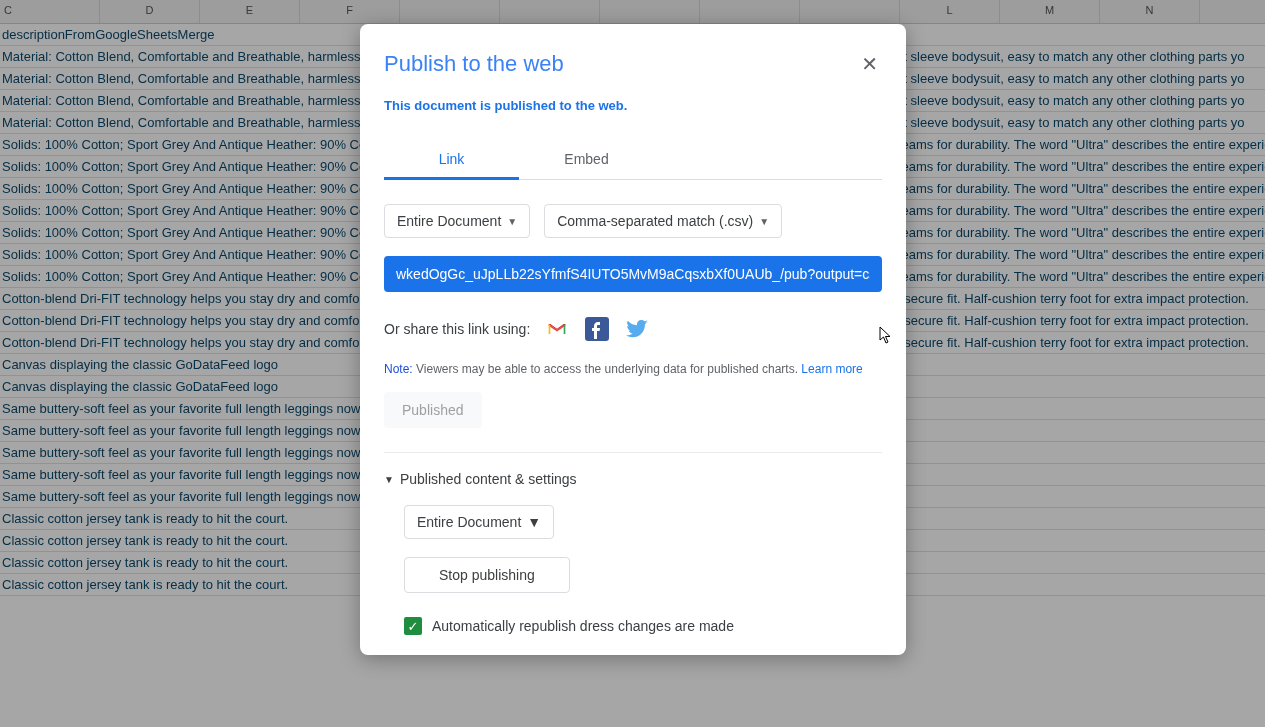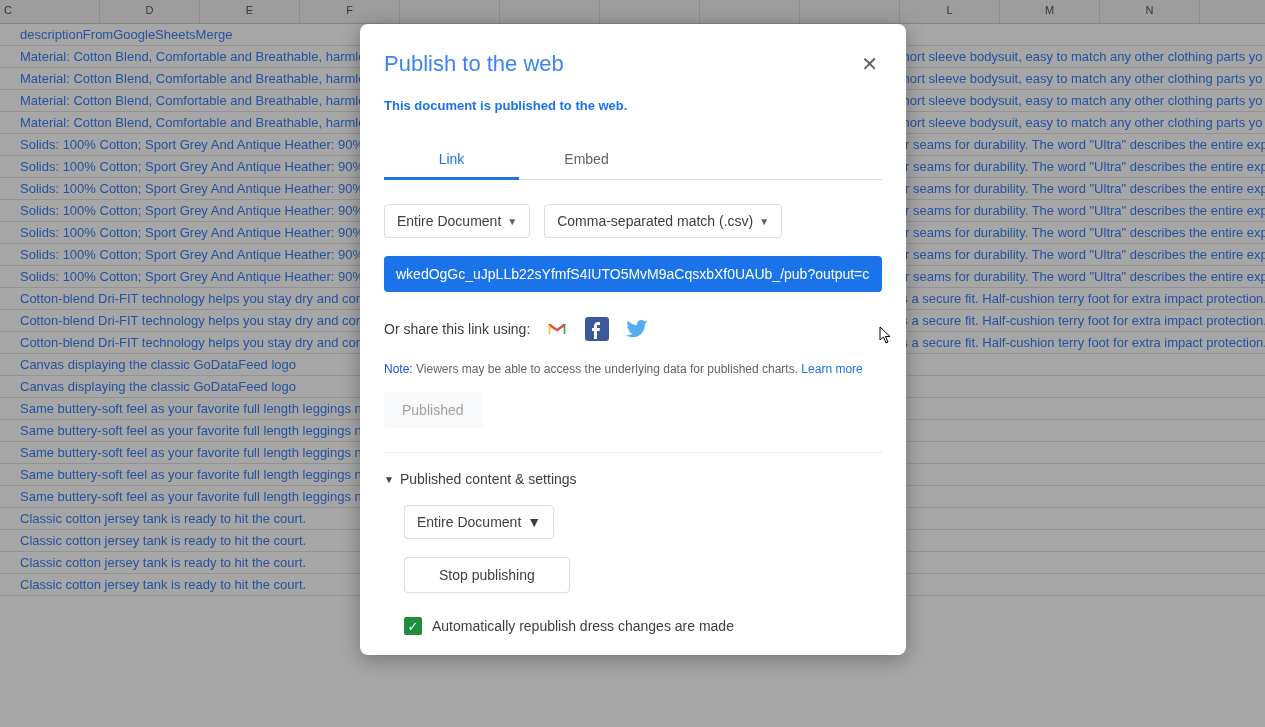--- a/index.html
+++ b/index.html
@@ -4,21 +4,21 @@
 <style>
 * { box-sizing: border-box; margin: 0; padding: 0; }
 body { font-family: Arial, "Helvetica Neue", sans-serif; font-size: 13px; color: #222; background: #fff; overflow: hidden; width: 1265px; height: 727px; position: relative; }
 
 
 .sheet { width: 100%; height: 100%; }
 .col-headers { display: flex; height: 24px; border-bottom: 1px solid #ccc; background: #f1f1f1; color: #555; font-size: 11px; }
 .col-headers div { flex: 0 0 100px; text-align: center; line-height: 20px; border-right: 1px solid #d9d9d9; }
 .col-headers .first { text-align: left; padding-left: 4px; }
 .rows { }
-.row { height: 22px; line-height: 22px; border-bottom: 1px solid #e0e0e0; white-space: nowrap; overflow: hidden; text-overflow: clip; padding-left: 20px; font-size: 13px; color: #3b82f6; }
+.row { height: 22px; line-height: 22px; border-bottom: 1px solid #e0e0e0; white-space: nowrap; overflow: hidden; text-overflow: clip; padding-left: 2px; font-size: 13px; color: #0c4a6e; }
 .row.header { font-weight: normal; }
 
 
 .overlay { position: absolute; inset: 0; background: rgba(0,0,0,0.35); }
 
 
 .dialog { position: absolute; left: 360px; top: 24px; width: 546px; background: #fff; border-radius: 8px; box-shadow: 0 4px 20px rgba(0,0,0,0.3); padding: 0; }
 .dialog-inner { padding: 24px 24px 20px 24px; }
 .dialog-title-row { display: flex; align-items: center; justify-content: space-between; }
 .dialog-title { font-size: 22px; font-weight: 400; color: #3b82f6; font-family: "Google Sans", Arial, sans-serif; }

